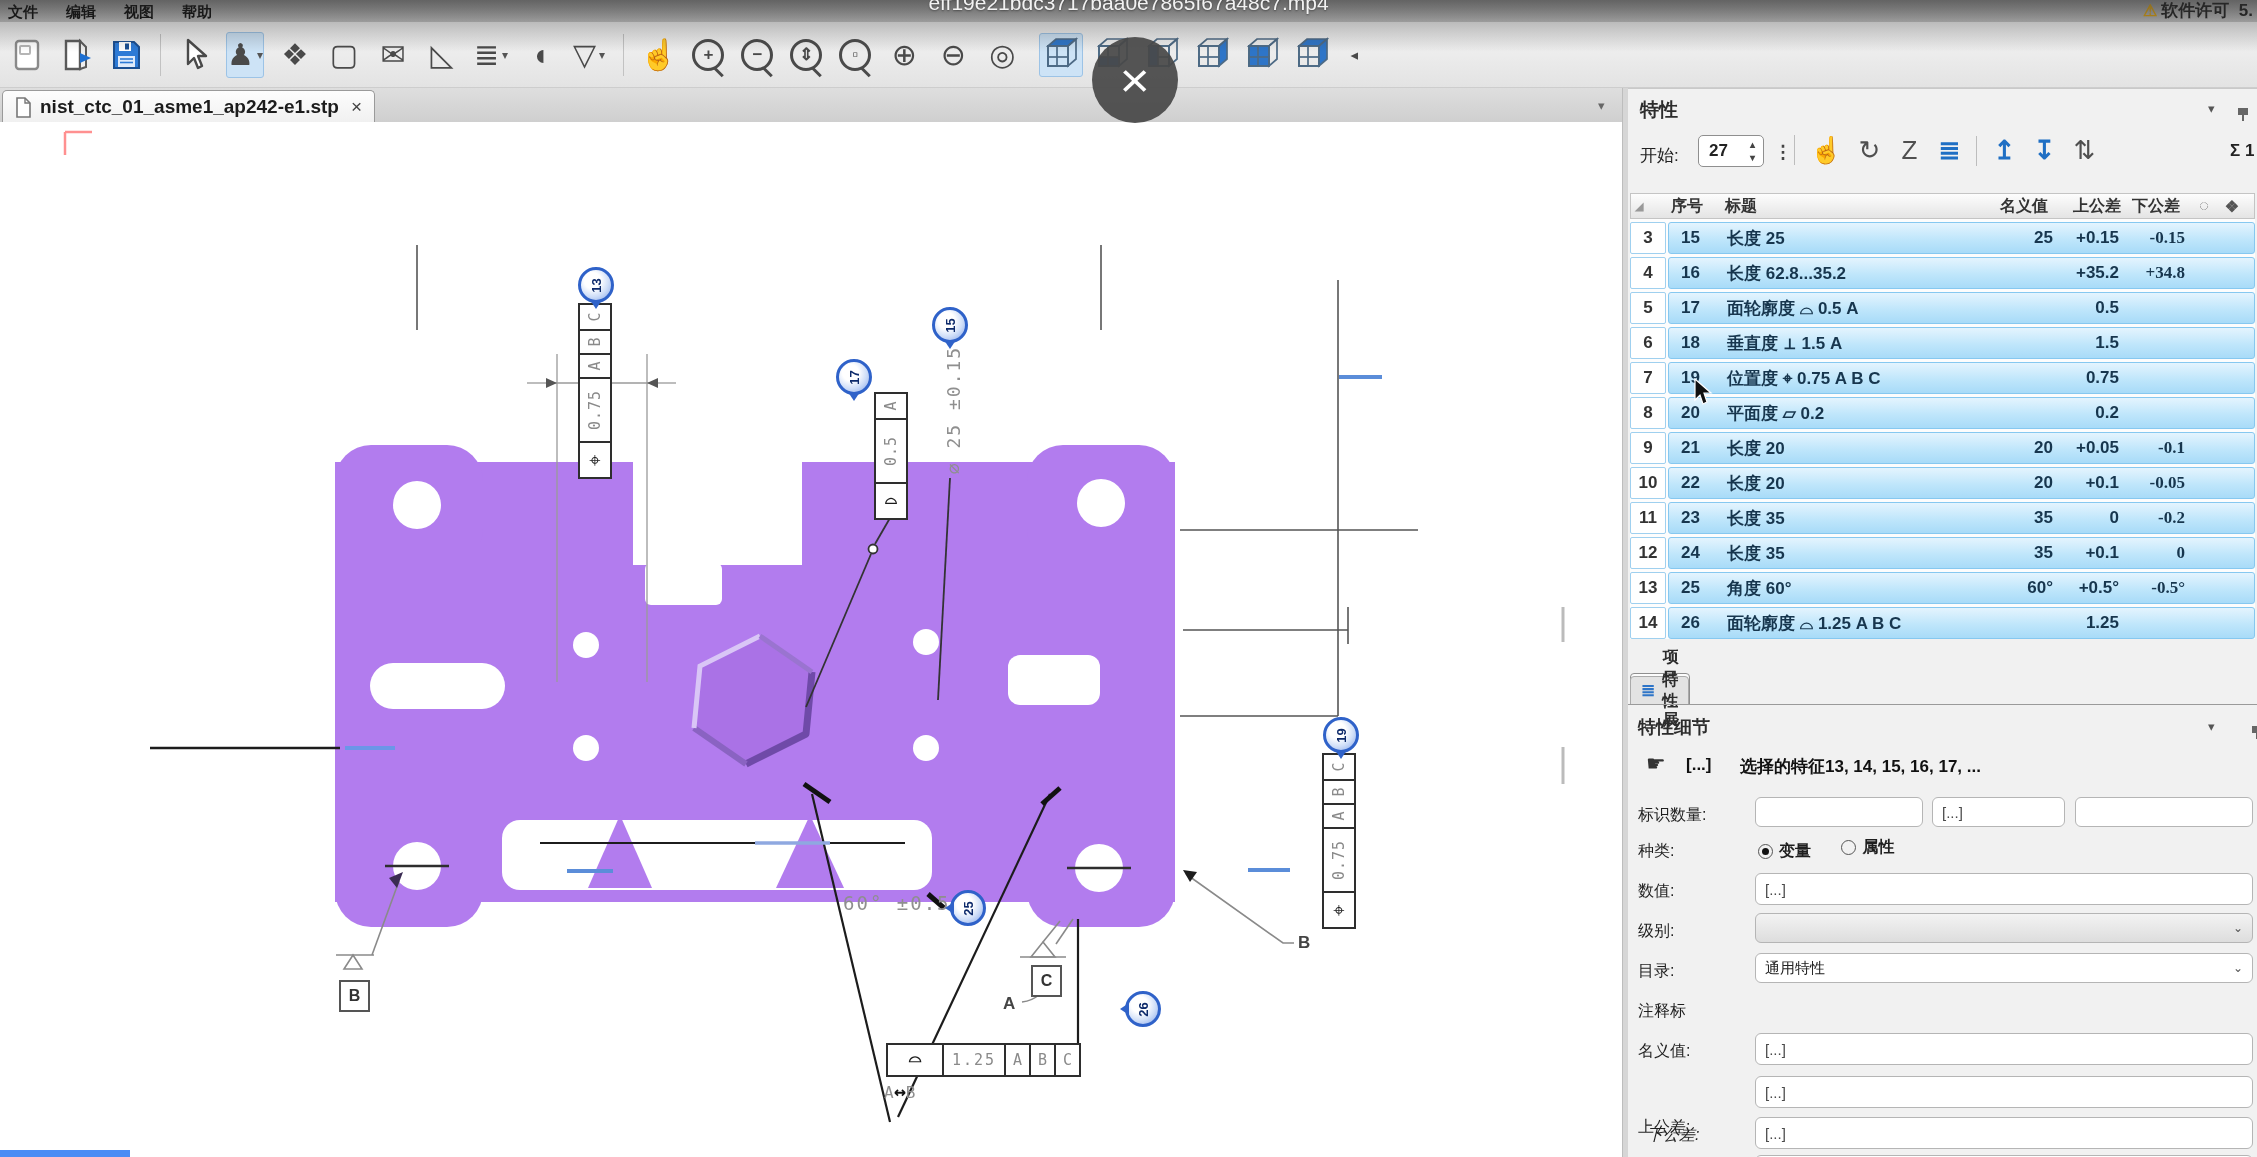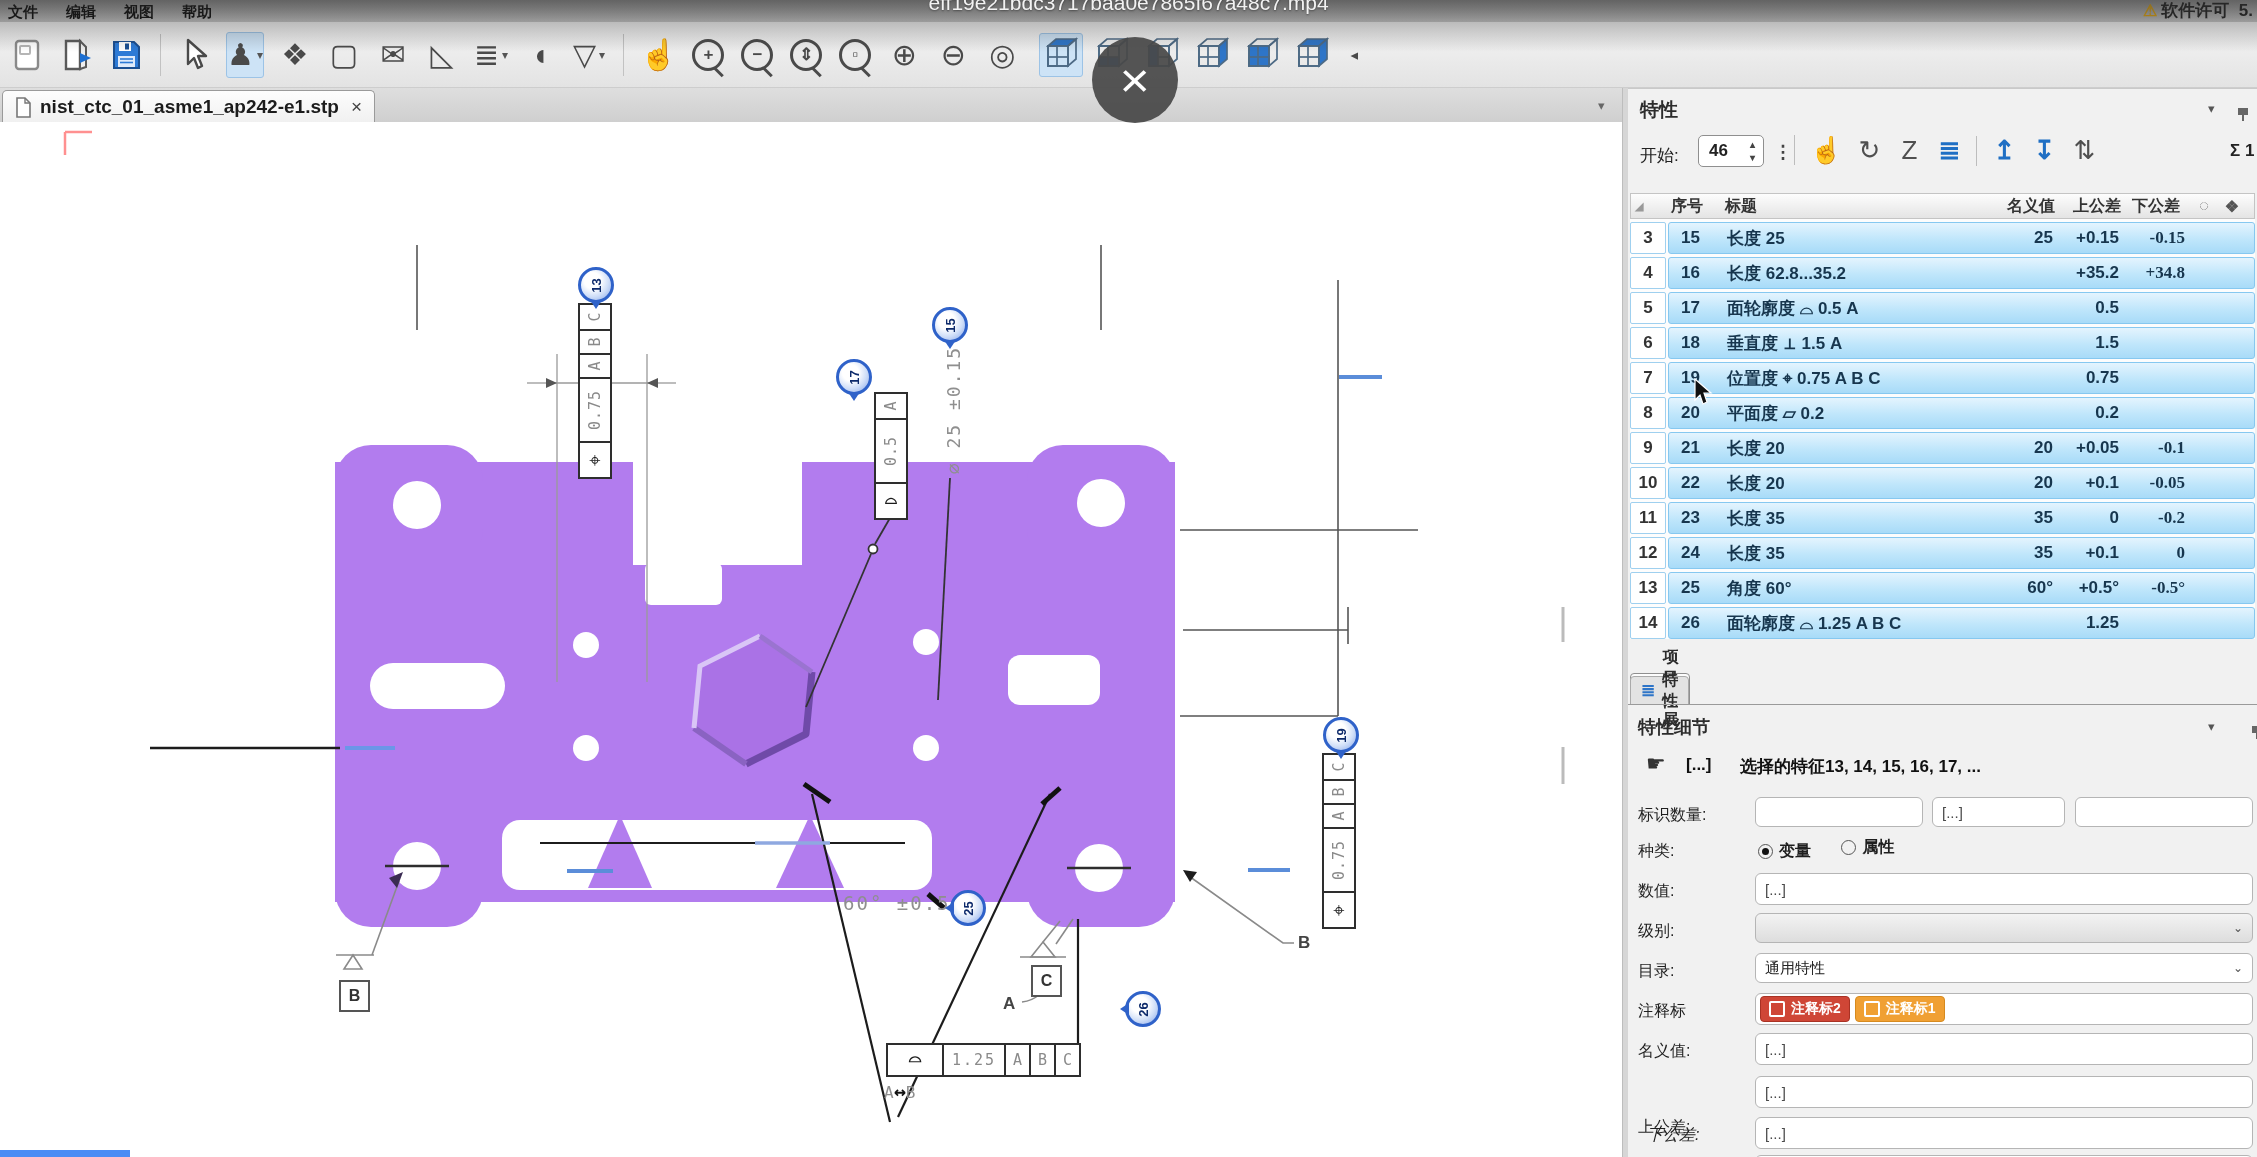--- a/index.html
+++ b/index.html
@@ -481,21 +481,21 @@
 
   <div class="abs rpanel">
     
     <div class="abs ptitle" style="left:12px;top:8px;">特性</div>
     <span class="abs caret-g" style="left:580px;top:12px;">▾</span>
     <span class="abs pin" style="left:610px;top:12px;"></span>
 
     
     <div class="abs" style="left:12px;top:55px;font-size:17px;color:#222;">开始:</div>
     <div class="spinbox" style="left:70px;top:46px;">
-      <span>46</span>
+      <span>27</span>
       <span class="spin-ar"><span>▴</span><br><span>▾</span></span>
     </div>
     <div class="abs" style="left:146px;top:52px;font-size:18px;color:#444;font-weight:bold;">⋮</div>
     <div class="abs psep" style="left:166px;top:46px;"></div>
     <div class="ptool" style="left:182px;top:46px;" id="ptool-dyn">
         <span class="pti">☝</span>
         <span class="pti">↻</span>
         <span class="pti">Z</span>
         <span class="pti blue">≣</span>
         <span class="psep"></span>
@@ -504,21 +504,21 @@
         <span class="pti">⇅</span>
       </div>
     <div class="abs" style="left:602px;top:52px;font-size:17px;font-weight:bold;color:#222;white-space:nowrap;">Σ 1</div>
 
     
     <div class="ptable">
       <div class="thead">
         <span class="hc" style="width:36px;color:#999;font-size:11px;">◢</span>
         <span class="hc" style="width:54px;">序号</span>
         <span class="hc" style="width:268px;">标题</span>
-        <span class="hc" style="width:66px;text-align:right;">名义值</span>
+        <span class="hc" style="width:66px;text-align:center;">名义值</span>
         <span class="hc" style="width:66px;text-align:right;">上公差</span>
         <span class="hc" style="width:66px;text-align:center;">下公差</span>
         <span class="hc" style="width:30px;text-align:center;color:#555;">◌</span>
         <span class="hc" style="width:26px;text-align:center;color:#555;">❖</span>
       </div>
       <div id="prop-rows">
           <div class="trow">
             <div class="tnum">3</div>
             <div class="tbodyr">
               <div class="c seq">15</div>
@@ -693,30 +693,20 @@
         <span class="dd">⌄</span>
       </div>
 
     <div class="dlabel" style="left:10px;top:872px;">目录:</div>
     <div class="field" style="left:127px;top:864px;width:498px;height:30px;color:#222;">
         <span>通用特性</span>
         <span class="dd">⌄</span>
       </div>
 
     <div class="dlabel" style="left:10px;top:912px;">注释标</div>
-    <div class="field" style="left:127px;top:904px;width:498px;height:32px;padding-left:4px;" id="chip-field">
-        <span class="chip" style="background: rgb(207, 70, 54); border: 1.5px solid rgb(169, 50, 36);">
-          <span class="cb"></span>
-          <span>注释标2</span>
-        </span>
-        <span class="chip" style="background: rgb(240, 160, 51); border: 1.5px solid rgb(214, 138, 31);">
-          <span class="cb"></span>
-          <span>注释标1</span>
-        </span>
-      </div>
 
     <div class="dlabel" style="left:10px;top:952px;">名义值:</div>
     <div class="field" style="left:127px;top:944px;width:498px;height:32px;">
         <span>[...]</span>
       </div>
 
     <div class="dlabel" style="left:10px;top:1028px;">上公差:</div>
     <div class="field" style="left:127px;top:987px;width:498px;height:32px;">
         <span>[...]</span>
       </div>

